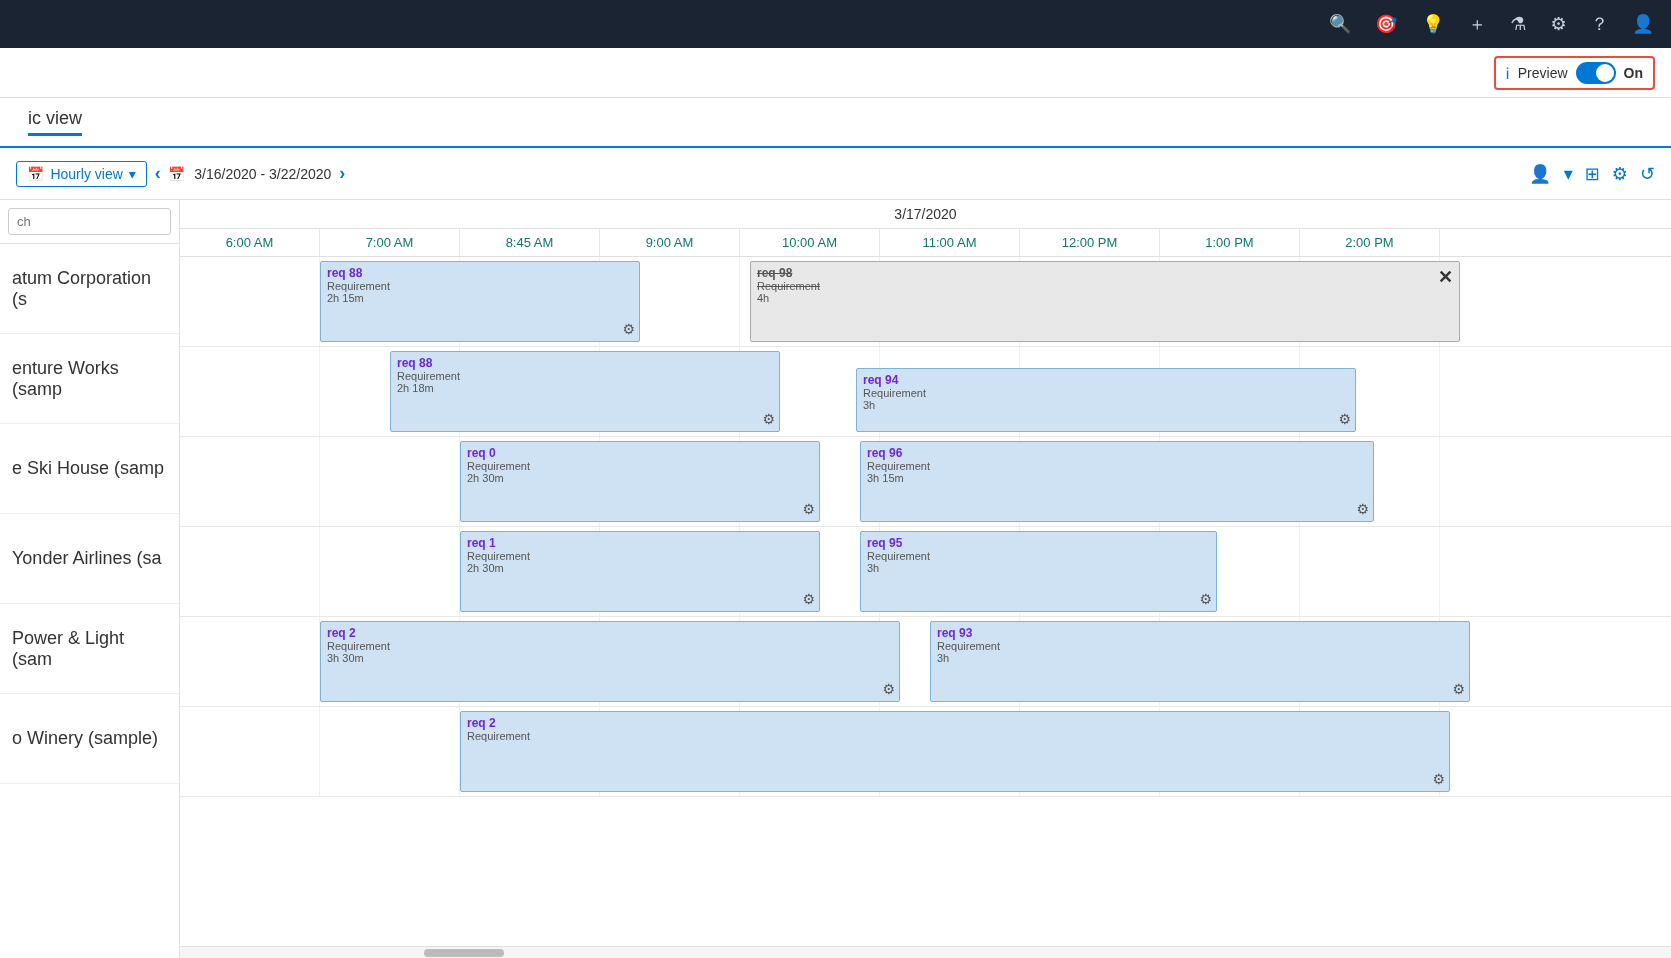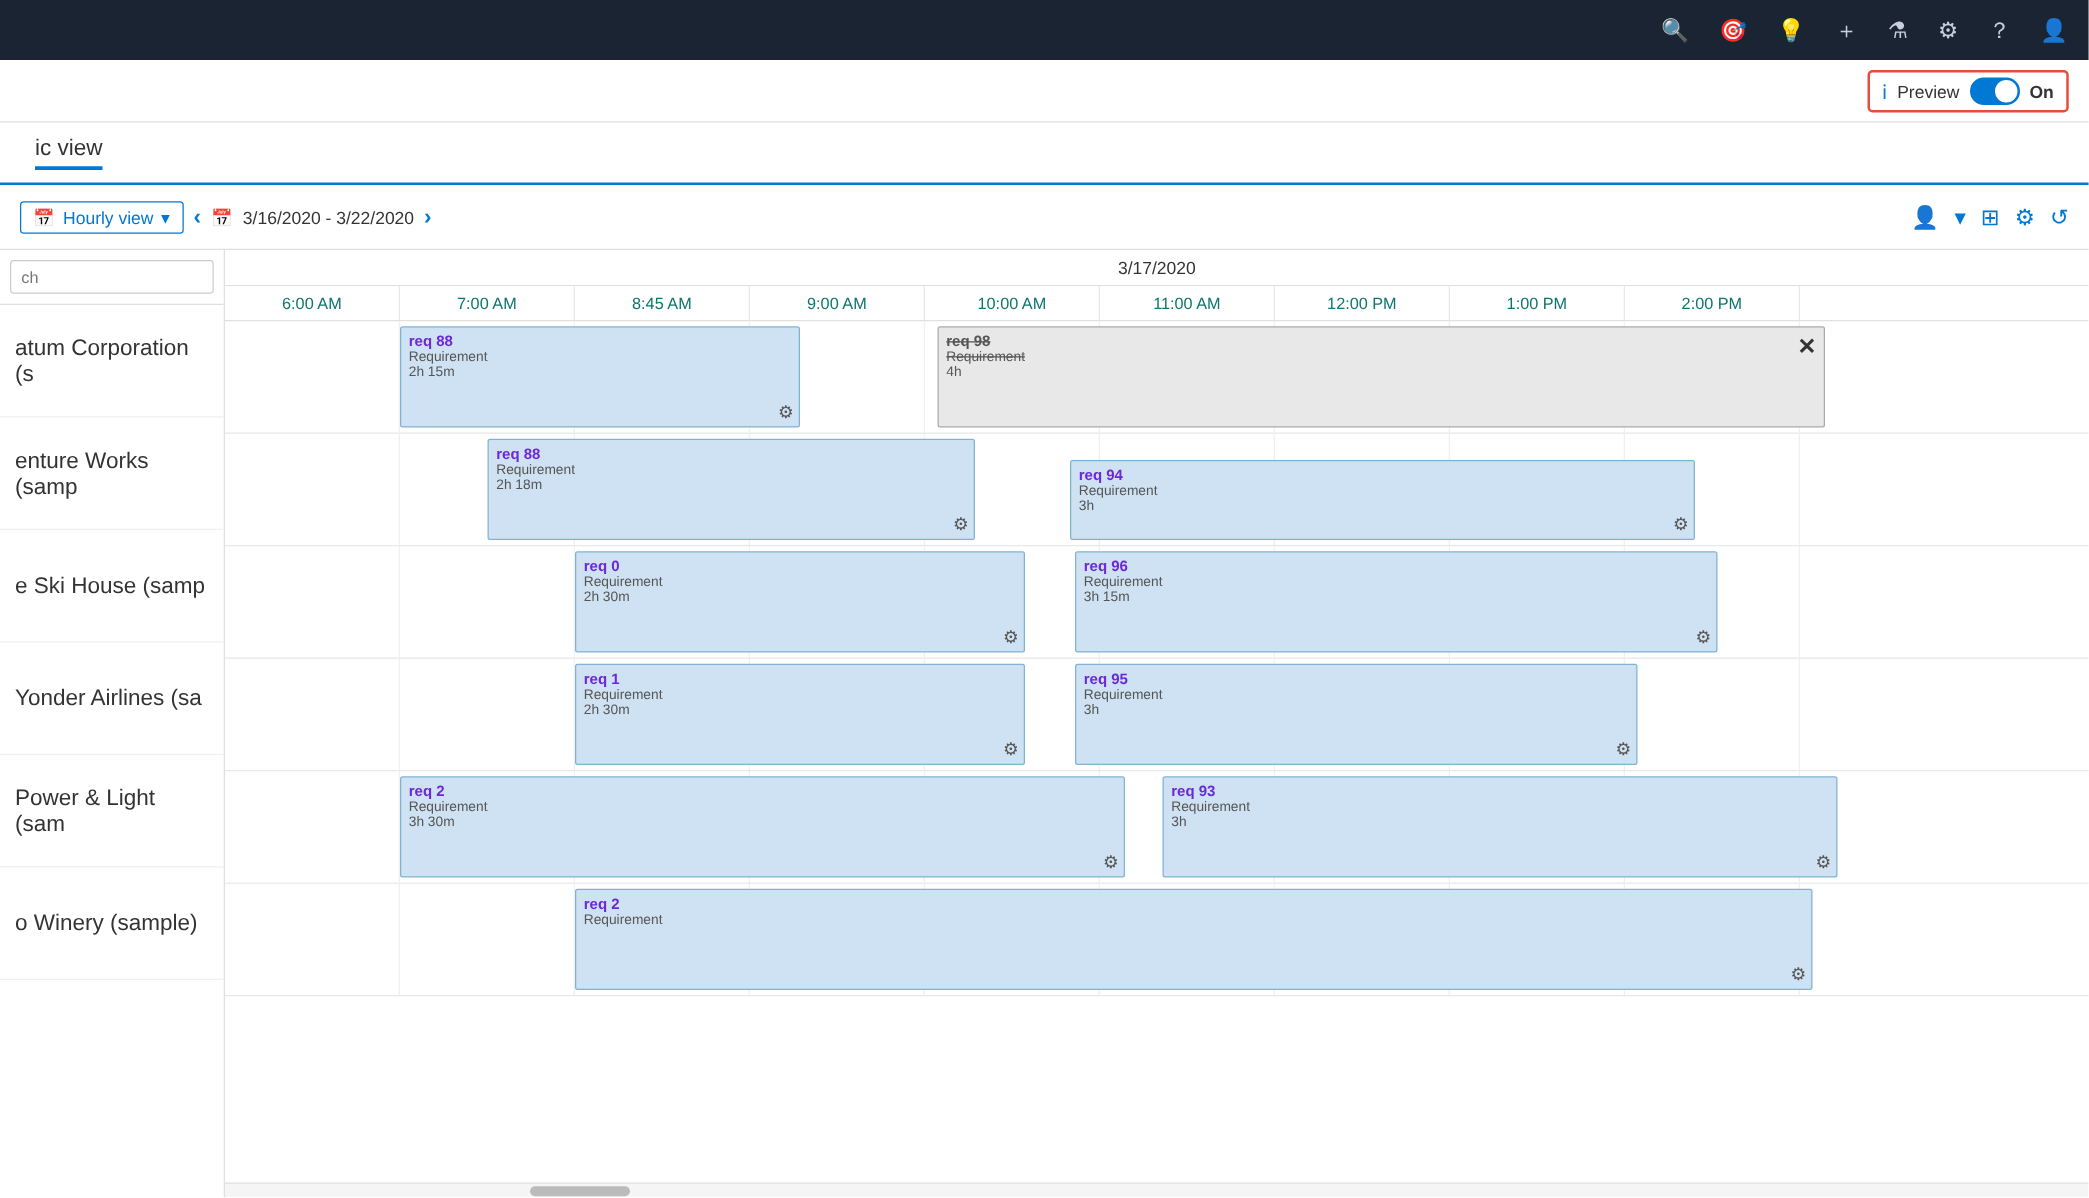--- a/index.html
+++ b/index.html
@@ -476,21 +476,21 @@
             <div class="grid-col" style="min-width: 140px;"></div>
             <div class="grid-col" style="min-width: 140px;"></div>
             <div class="grid-col" style="min-width: 140px;"></div>
           </div>
           <div class="event-block" style="left: 280px; width: 360px; top: 4px; bottom: 4px; position: absolute;">
             <div class="event-title">req 1</div>
             <div class="event-type">Requirement</div>
             <div class="event-duration">2h 30m</div>
             <span class="event-icon">⚙</span>
           </div>
-          <div class="event-block" style="left: 680px; width: 450px; top: 4px; bottom: 4px; position: absolute;">
+          <div class="event-block" style="left: 680px; width: 357px; top: 4px; bottom: 4px; position: absolute;">
             <div class="event-title">req 95</div>
             <div class="event-type">Requirement</div>
             <div class="event-duration">3h</div>
             <span class="event-icon">⚙</span>
           </div>
         </div>
         <div class="grid-row" style="height: 90px;">
           <div class="grid-row-bg">
             <div class="grid-col" style="min-width: 140px;"></div>
             <div class="grid-col" style="min-width: 140px;"></div>

